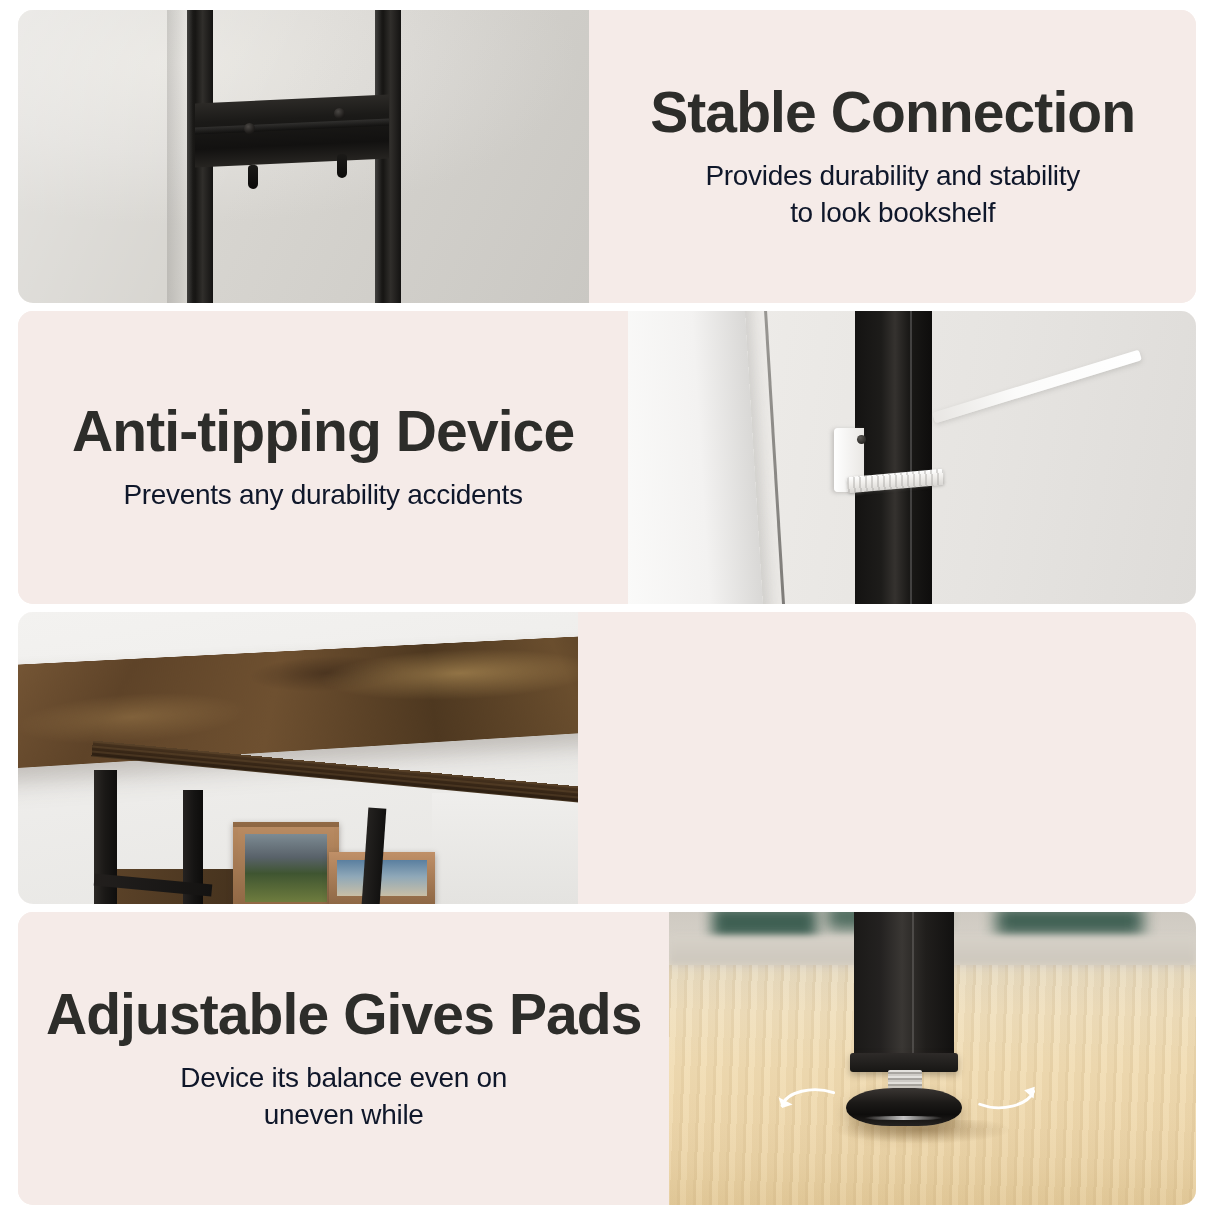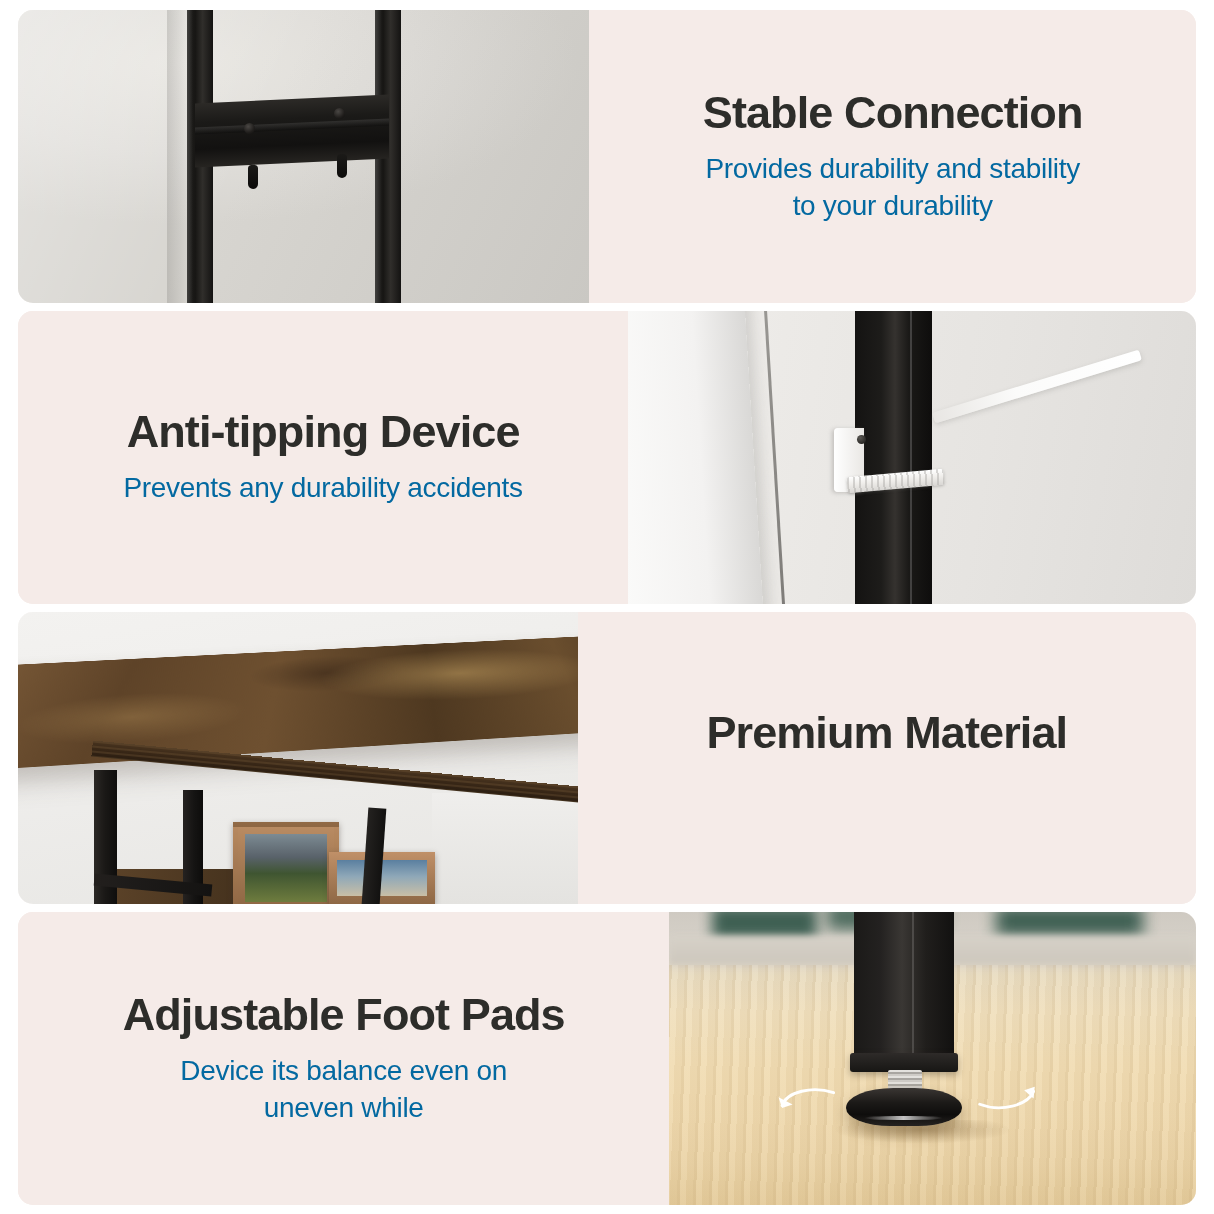--- a/index.html
+++ b/index.html
@@ -47,32 +47,32 @@
     text-align: center;
     padding: 0 26px;
     box-sizing: border-box;
   }
   .row:nth-child(1) .textpane { flex-basis: 51.5%; }
   .row:nth-child(2) .textpane { flex-basis: 51.8%; }
   .row:nth-child(3) .textpane { flex-basis: 52.5%; }
   .row:nth-child(4) .textpane { flex-basis: 55.3%; }
 
   .headline {
-    font-size: 45px;
+    font-size: 57px;
     font-weight: bold;
     color: #2d2d2a;
     letter-spacing: -0.9px;
     line-height: 1.1;
     margin: 0 0 14px 0;
     white-space: nowrap;
   }
   .subline {
     font-size: 28px;
     font-weight: 400;
-    color: #0369a1;
+    color: #0f172a;
     line-height: 1.32;
     letter-spacing: -0.3px;
     margin: 0;
     max-width: 520px;
   }
 
   
   .imgpane {
     flex: 1 1 auto;
     position: relative;
@@ -356,21 +356,21 @@
       <div class="p1-cross"></div>
       <div class="p1-screw s1"></div>
       <div class="p1-screw s2"></div>
       <div class="p1-peg g1"></div>
       <div class="p1-peg g2"></div>
     </div>
     <div class="textpane">
       <h2 class="headline">Stable Connection</h2>
       <p class="subline">
         <span>Provides durability and stability</span><br>
-        <span>to your durability</span>
+        <span>to look bookshelf</span>
       </p>
     </div>
   </div>
 
   <div class="row reverse">
     <div class="imgpane">
       <div class="p2-bg"></div>
       <div class="p2-door"></div>
       <div class="p2-doorline"></div>
       <div class="p2-post"></div>
@@ -397,21 +397,20 @@
       <div class="p3-frameA"></div>
       <div class="p3-frameB"></div>
       <div class="p3-legR"></div>
       <div class="p3-top"></div>
       <div class="p3-edge"></div>
       <div class="p3-legL"></div>
       <div class="p3-legM"></div>
       <div class="p3-railBot"></div>
     </div>
     <div class="textpane">
-      <h2 class="headline">Premium Material</h2>
       <p class="subline">
         <br>
       </p>
     </div>
   </div>
 
   <div class="row reverse">
     <div class="imgpane">
       <div class="p4-floor"></div>
       <div class="p4-greenL"></div>
@@ -430,21 +429,21 @@
       <svg class="p4-arrowL" viewBox="0 0 100 50">
         <path d="M96 8 C60 -4 16 6 8 30" fill="none" stroke="#ffffff" stroke-width="5" stroke-linecap="round"></path>
         <path d="M2 16 L8 34 L26 28 Z" fill="#ffffff"></path>
       </svg>
       <svg class="p4-arrowR" viewBox="0 0 100 50">
         <path d="M4 38 C40 52 86 40 96 16" fill="none" stroke="#ffffff" stroke-width="5" stroke-linecap="round"></path>
         <path d="M80 14 L98 8 L96 28 Z" fill="#ffffff"></path>
       </svg>
     </div>
     <div class="textpane">
-      <h2 class="headline">Adjustable Foot Pads</h2>
+      <h2 class="headline">Adjustable Gives Pads</h2>
       <p class="subline">
         <span>Device its balance even on</span><br>
         <span>uneven while</span>
       </p>
     </div>
   </div>
 
 </div>
 
 </body></html>

